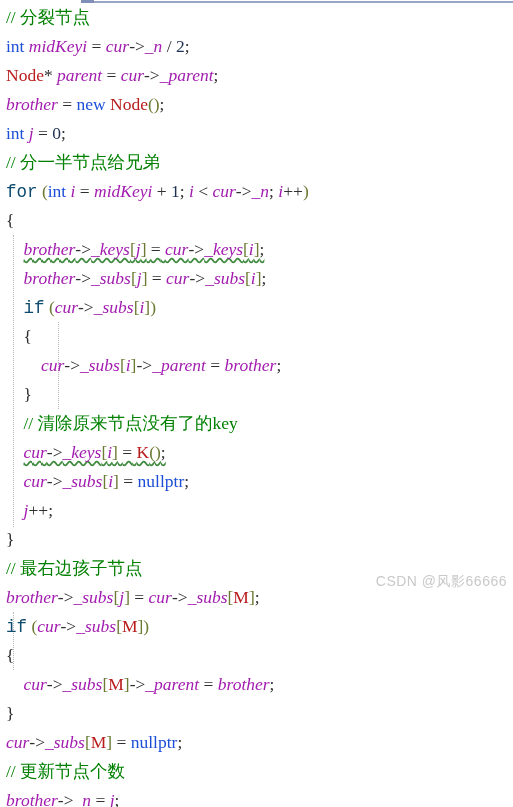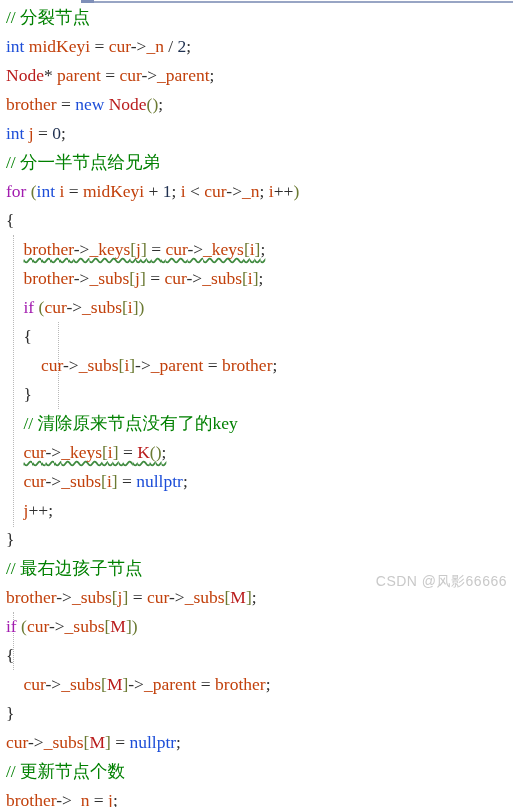--- a/index.html
+++ b/index.html
@@ -61,23 +61,23 @@
     width: 1px;
     border-left: 1px dotted #b9b9b9;
     z-index: 0;
   }
   .guide.g1 { left: 13px; }
   .guide.g2 { left: 58px; }
 
   
   .cm  { color: #008000; }                 
   .kw  { color: #1d4ed8; }                 
-  .ctl { color: #a21caf; }                 
+  .ctl { color: #0c4a6e; font-family: Liberation Mono, monospace; }                 
   .ty  { color: #b91c1c; }                 
-  .id  { color: #c2410c; }                 
+  .id  { color: #a21caf; font-style: italic; }                 
   .op  { color: #2f2f2f; }                 
   .br  { color: #6b7a33; }                 
   .num { color: #1f3050; }
   
   .squig {
     text-decoration: underline wavy #3f8a3f;
     text-decoration-skip-ink: none;
     text-underline-offset: 2px;
   }
   .watermark {

